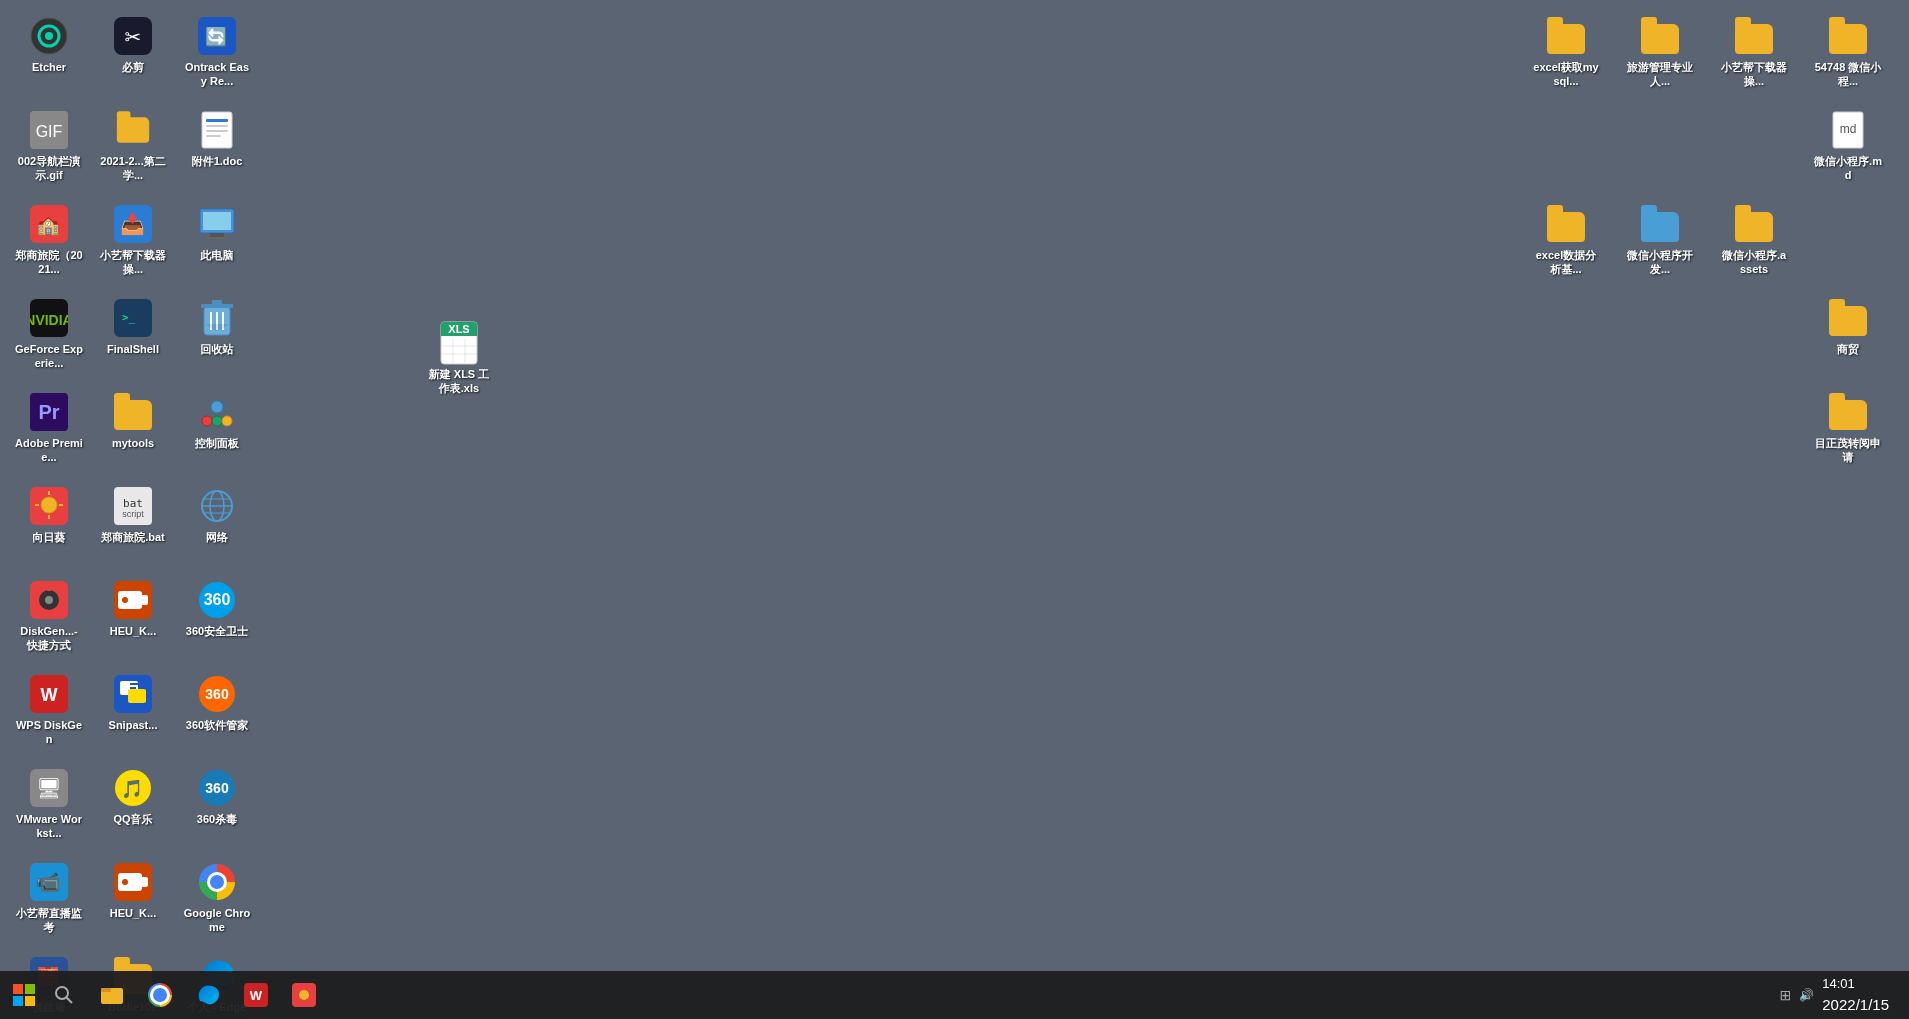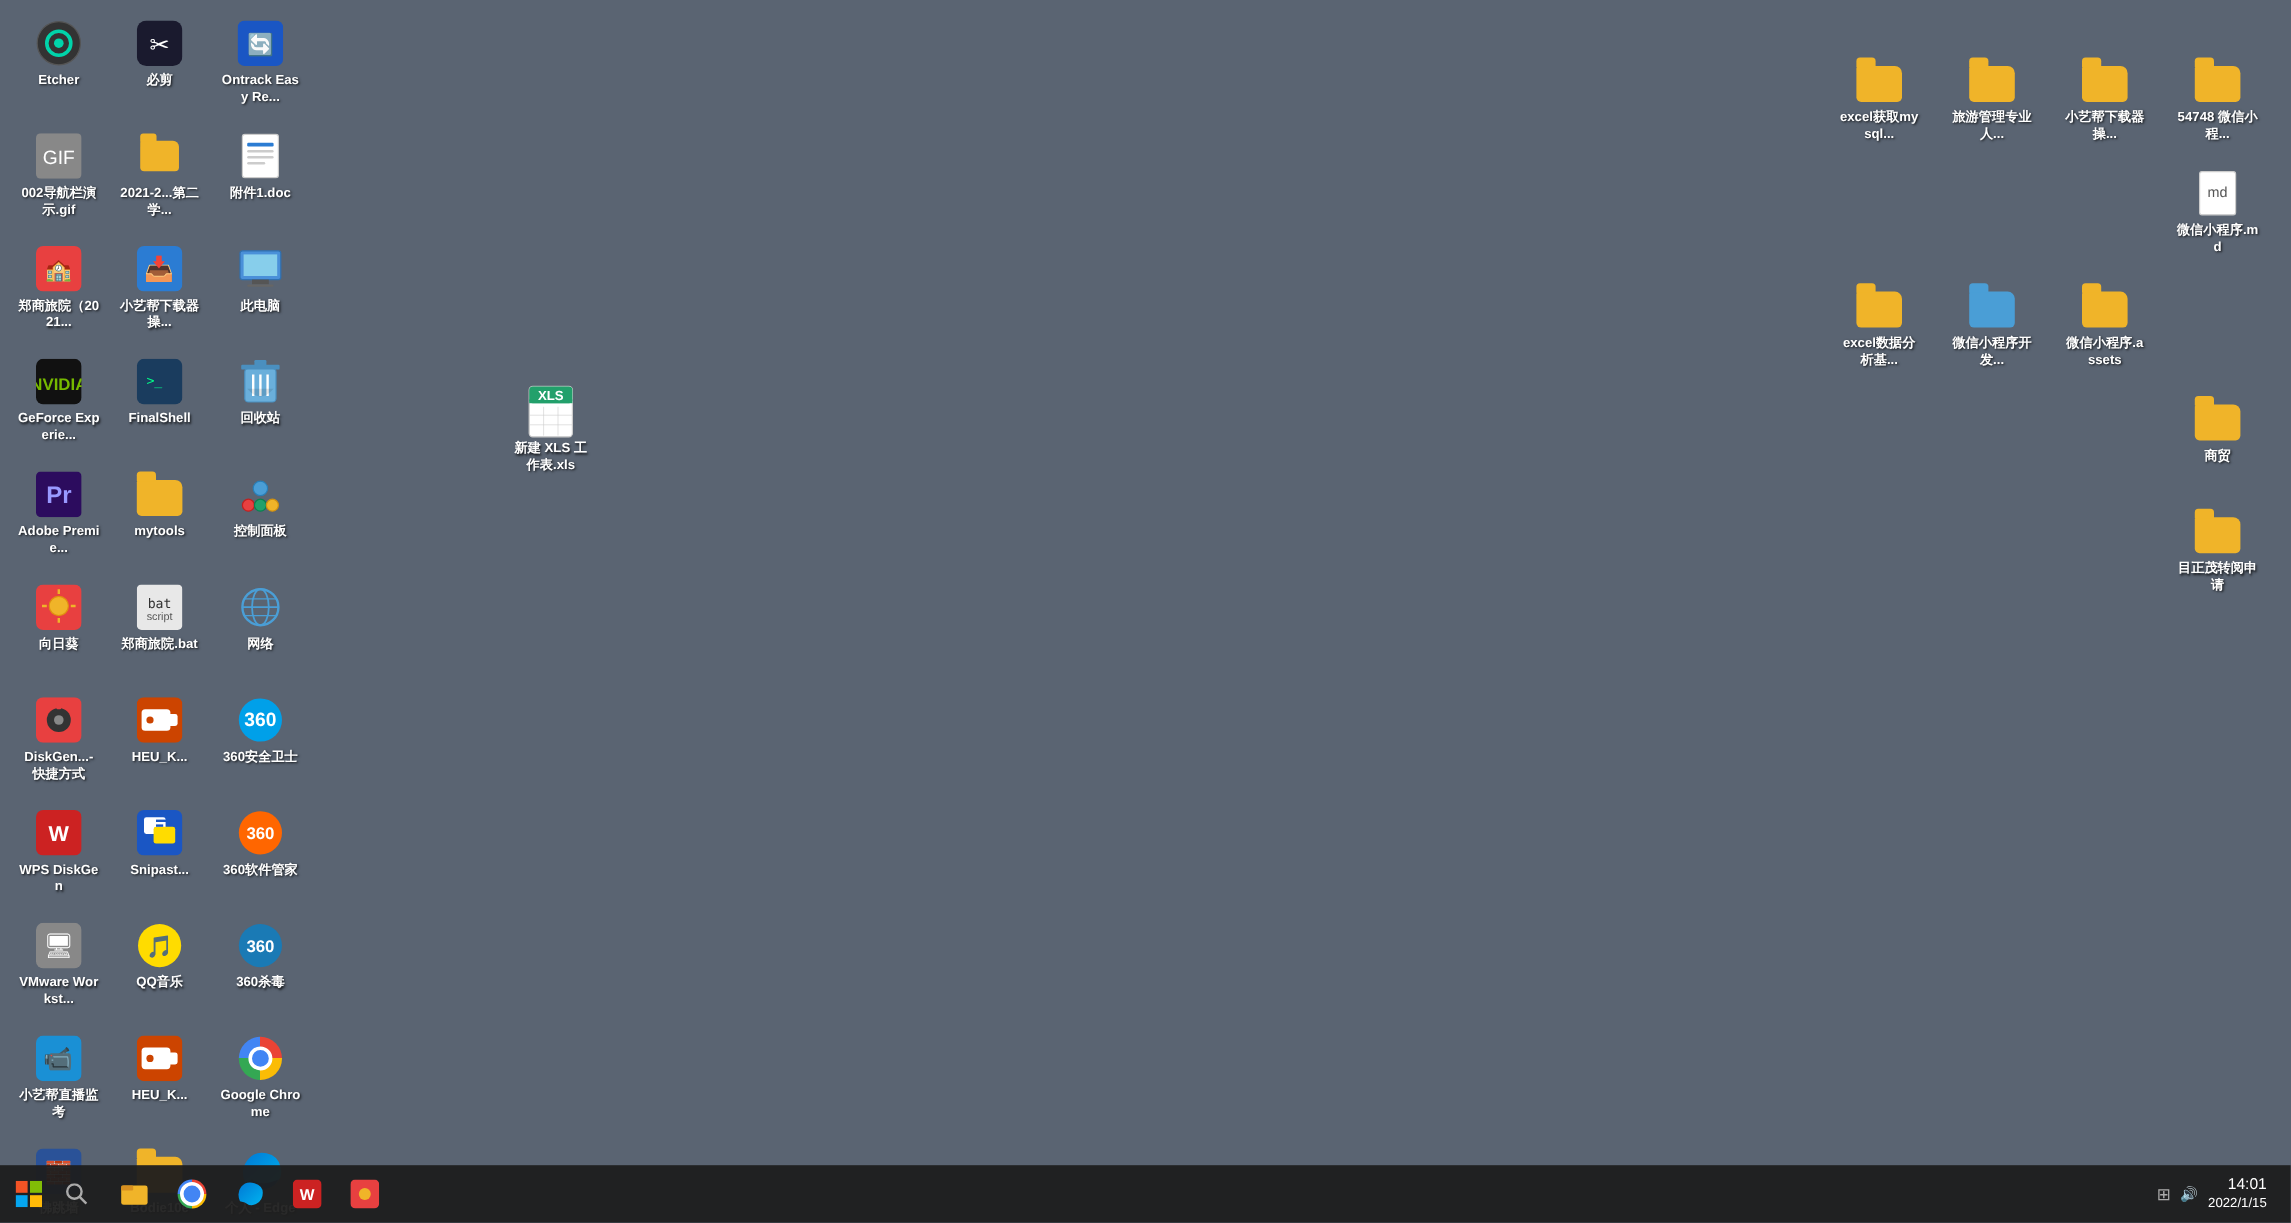--- a/index.html
+++ b/index.html
@@ -31,21 +31,20 @@
     
     .icon-grid-right {
       position: absolute;
       top: 0;
       right: 0;
       display: grid;
       grid-template-columns: repeat(4, 90px);
       grid-auto-rows: 90px;
       gap: 4px;
       padding: 10px;
-      margin-top: 31px;
     }
     .desktop-icon {
       display: flex;
       flex-direction: column;
       align-items: center;
       justify-content: flex-start;
       padding: 6px 4px 4px;
       cursor: pointer;
       border-radius: 4px;
       width: 78px;
@@ -125,21 +124,20 @@
     }
     .taskbar-tray {
       display: flex;
       align-items: center;
       gap: 8px;
       padding-right: 12px;
     }
     .taskbar-clock {
       color: #fff;
       font-size: 13px;
-      text-align: right;
       padding-right: 8px;
       line-height: 1.4;
     }
     .folder-yellow {
       width: 38px;
       height: 30px;
       background: #f0b429;
       border-radius: 2px 6px 4px 4px;
       position: relative;
     }
@@ -682,18 +680,18 @@
           <rect width="24" height="24" rx="4" fill="#e84040"></rect>
           <circle cx="12" cy="12" r="5" fill="#f0b429"></circle>
         </svg>
       </div>
     </div>
     <div class="taskbar-tray">
       <div style="color:#aaa;font-size:14px">⊞</div>
       <div style="color:#aaa;font-size:12px">🔊</div>
       <div class="taskbar-clock">
         <div>14:01</div>
-        <div style="font-size:11px">2022/1/15</div>
+        <div style="font-size:15px">2022/1/15</div>
       </div>
     </div>
   </div>
 
 </div>
 
 </body></html>

